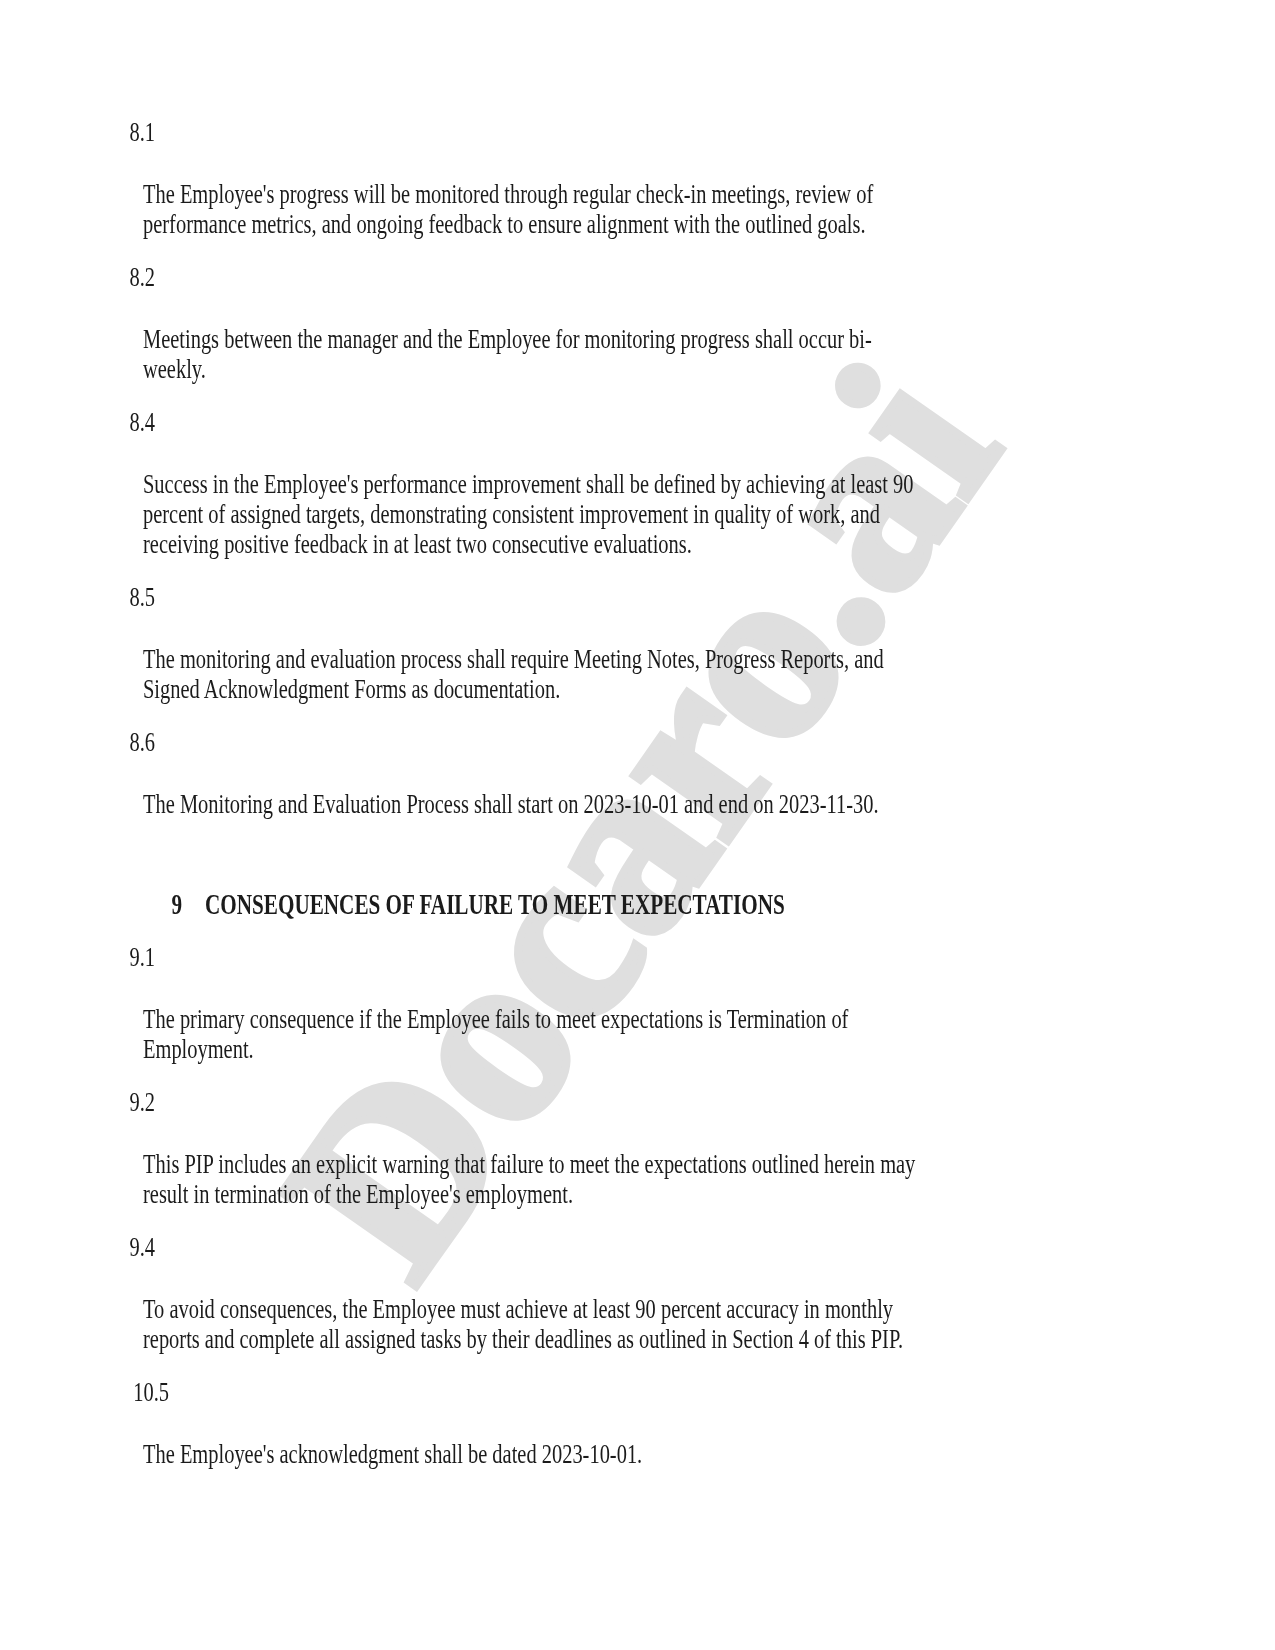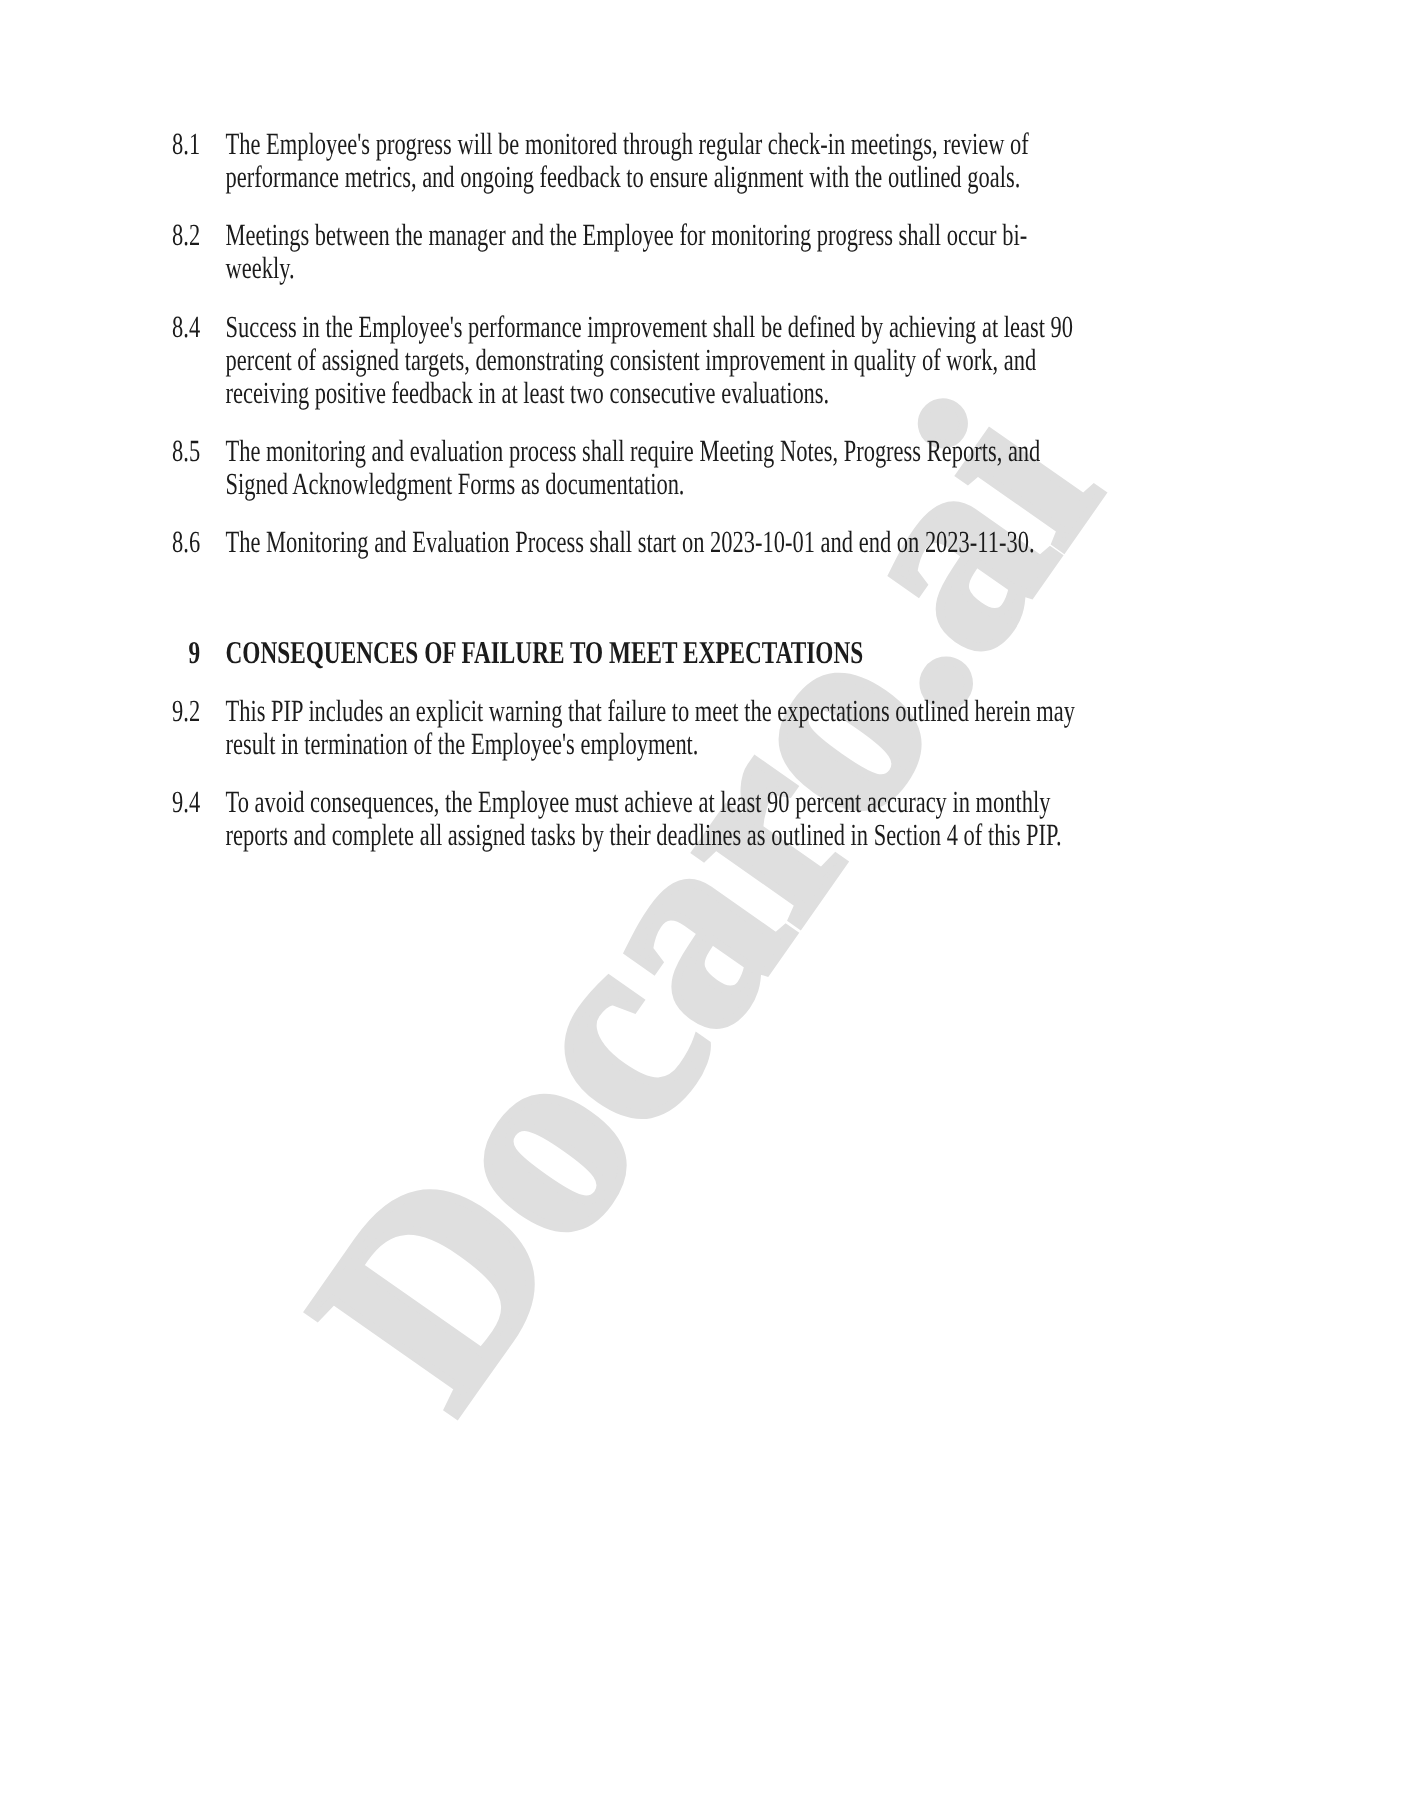--- a/index.html
+++ b/index.html
@@ -28,21 +28,21 @@
     user-select: none;
   }
 
   
   .doc {
     position: relative;
     z-index: 1;
     padding: 117px 0 0 120px;
   }
   .item { display: flex; align-items: flex-start; }
-  .clause { margin-bottom: 23px; }
+  .clause { margin-bottom: 23px; flex-direction: column; }
   .heading { margin-top: 70px; margin-bottom: 23px; font-weight: 700; }
 
   .num {
     flex: 0 0 62px;
     text-align: right;
     font-size: 28px;
     line-height: 30px;
     transform: scaleX(0.73);
     transform-origin: 100% 0;
     white-space: pre;
@@ -93,34 +93,43 @@
   <div class="item clause">
     <div class="num">8.6</div>
     <div class="text">The Monitoring and Evaluation Process shall start on 2023-10-01 and end on 2023-11-30.</div>
   </div>
 
   <div class="item heading">
     <div class="num">9</div>
     <div class="text">CONSEQUENCES OF FAILURE TO MEET EXPECTATIONS</div>
   </div>
 
+  <div class="item clause">
+    <div class="num">9.1</div>
+    <div class="text">The primary consequence if the Employee fails to meet expectations is Termination of
+Employment.</div>
+  </div>
 
   <div class="item clause">
     <div class="num">9.2</div>
     <div class="text">This PIP includes an explicit warning that failure to meet the expectations outlined herein may
 result in termination of the Employee's employment.</div>
   </div>
 
 
   <div class="item clause">
     <div class="num">9.4</div>
     <div class="text">To avoid consequences, the Employee must achieve at least 90 percent accuracy in monthly
 reports and complete all assigned tasks by their deadlines as outlined in Section 4 of this PIP.</div>
   </div>
 
 
 
 
 
 
+  <div class="item clause">
+    <div class="num">10.5</div>
+    <div class="text">The Employee's acknowledgment shall be dated 2023-10-01.</div>
+  </div>
 
 </main>
 </div>
 
 </body></html>

